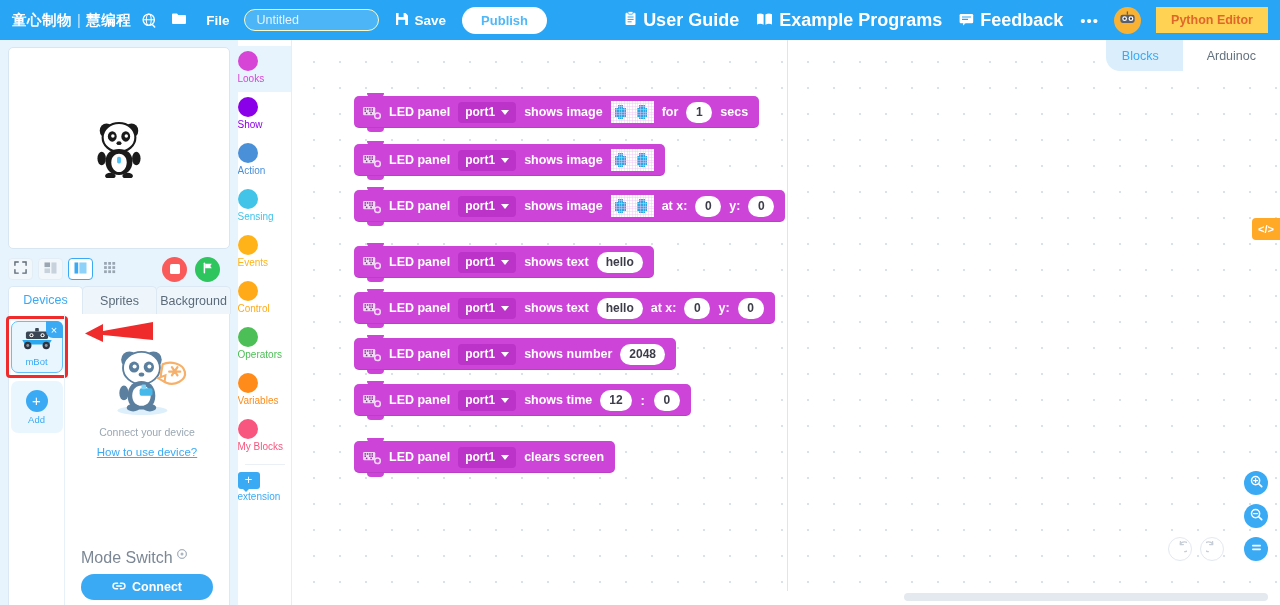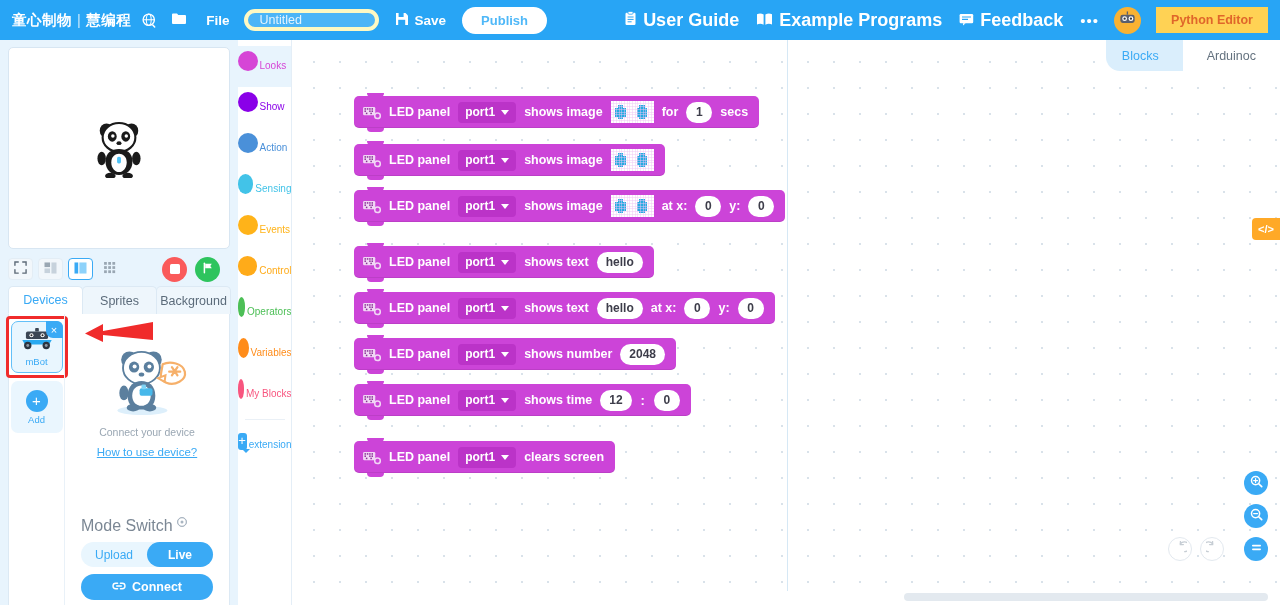--- a/index.html
+++ b/index.html
@@ -26,21 +26,21 @@
   }
   .brand .divider { font-weight: normal; opacity: .75; margin: 0 5px; }
   .globe-ico { margin-left: 11px; display: flex; align-items: center; }
   .file-menu {
     display: flex; align-items: center; gap: 19px;
     margin-left: 14px; font-size: 13.5px; font-weight: bold;
     cursor: pointer;
   }
   .proj-name {
     margin-left: 14px; width: 135px; height: 22px;
-    background: #4cb5f7; border: 4px solid #fef9c3;
+    background: #4cb5f7; border: 1px solid #fef9c3;
     border-radius: 11px; color: #eaf7ff;
     font-size: 12.5px; padding: 0 12px;
     outline: none; font-family: inherit;
   }
   .proj-name::placeholder { color: #e4f4ff; }
   .save-btn {
     margin-left: 16px; display: flex; align-items: center; gap: 6px;
     font-size: 13.5px; font-weight: bold; cursor: pointer;
   }
   .publish-btn {
@@ -182,22 +182,22 @@
   }
 
   
   .palette {
     width: 54px; height: 565px; background: #fff;
     border-right: 1px solid #e4eef7;
     display: flex; flex-direction: column; align-items: center;
     padding-top: 6px; overflow: hidden;
   }
   .cat {
-    width: 54px; padding: 5px 0 16px 0;
-    display: flex; flex-direction: row; align-items: flex-end; gap: 2px;
+    width: 54px; padding: 5px 0 8px 0;
+    display: flex; flex-direction: column; align-items: flex-start; gap: 2px;
     cursor: pointer;
   }
   .cat.active { background: #e8f4fd; }
   .cat .dot { width: 20px; height: 20px; border-radius: 50%; }
   .cat .cname { font-size: 10px; white-space: nowrap; }
   .cat-sep { width: 40px; height: 1px; background: #eaf0f6; margin: 4px 0 2px 0; }
   .ext .extbox {
     width: 22px; height: 17px; background: #3aaaf5; border-radius: 3px;
     color: #fff; font-size: 13px; line-height: 15px; text-align: center;
     position: relative;
@@ -552,24 +552,20 @@
         <div class="modeswitch-row">
           <span>Mode Switch</span>
           <span class="q-ico">
             <svg width="10" height="10" viewBox="0 0 10 10" style="position:absolute;left:-1px;top:-1px">
                 <circle cx="5" cy="5" r="4.3" fill="none" stroke="#aab6c2" stroke-width="0.9"></circle>
                 <circle cx="5" cy="5" r="1.5" fill="#aab6c2"></circle>
               </svg>
           </span>
         </div>
 
-        <div class="seg">
-          <div>Upload</div>
-          <div class="on">Live</div>
-        </div>
 
         <button class="connect-btn">
           <span>
             <svg width="14" height="12" viewBox="0 0 15 13">
                 <path d="M6 3.5H4a3 3 0 000 6h2M9 3.5h2a3 3 0 010 6H9M5 6.5h5" fill="none" stroke="#fff" stroke-width="1.5" stroke-linecap="round"></path>
               </svg>
           </span>
           <span>Connect</span>
         </button>
       </div>
@@ -609,21 +605,21 @@
       <div class="dot" style="background:#ff8c1a"></div>
       <div class="cname" style="color:#ff8c1a">Variables</div>
     </div>
     <div class="cat">
       <div class="dot" style="background:#f8557f"></div>
       <div class="cname" style="color:#f8557f">My Blocks</div>
     </div>
     <div class="cat-sep"></div>
     <div class="cat ext">
       <div class="extbox">+</div>
-      <div class="cname" style="color:#3aaaf5;margin-top:12px">extension</div>
+      <div class="cname" style="color:#3aaaf5;margin-top:0">extension</div>
     </div>
   </div>
 
   <div class="canvas">
     <div class="vline"></div>
 
     <div class="blockrow" style="top:56px">
       <div class="blk">
         <span class="bico">
           <svg viewBox="0 0 20 16" width="19" height="15">

